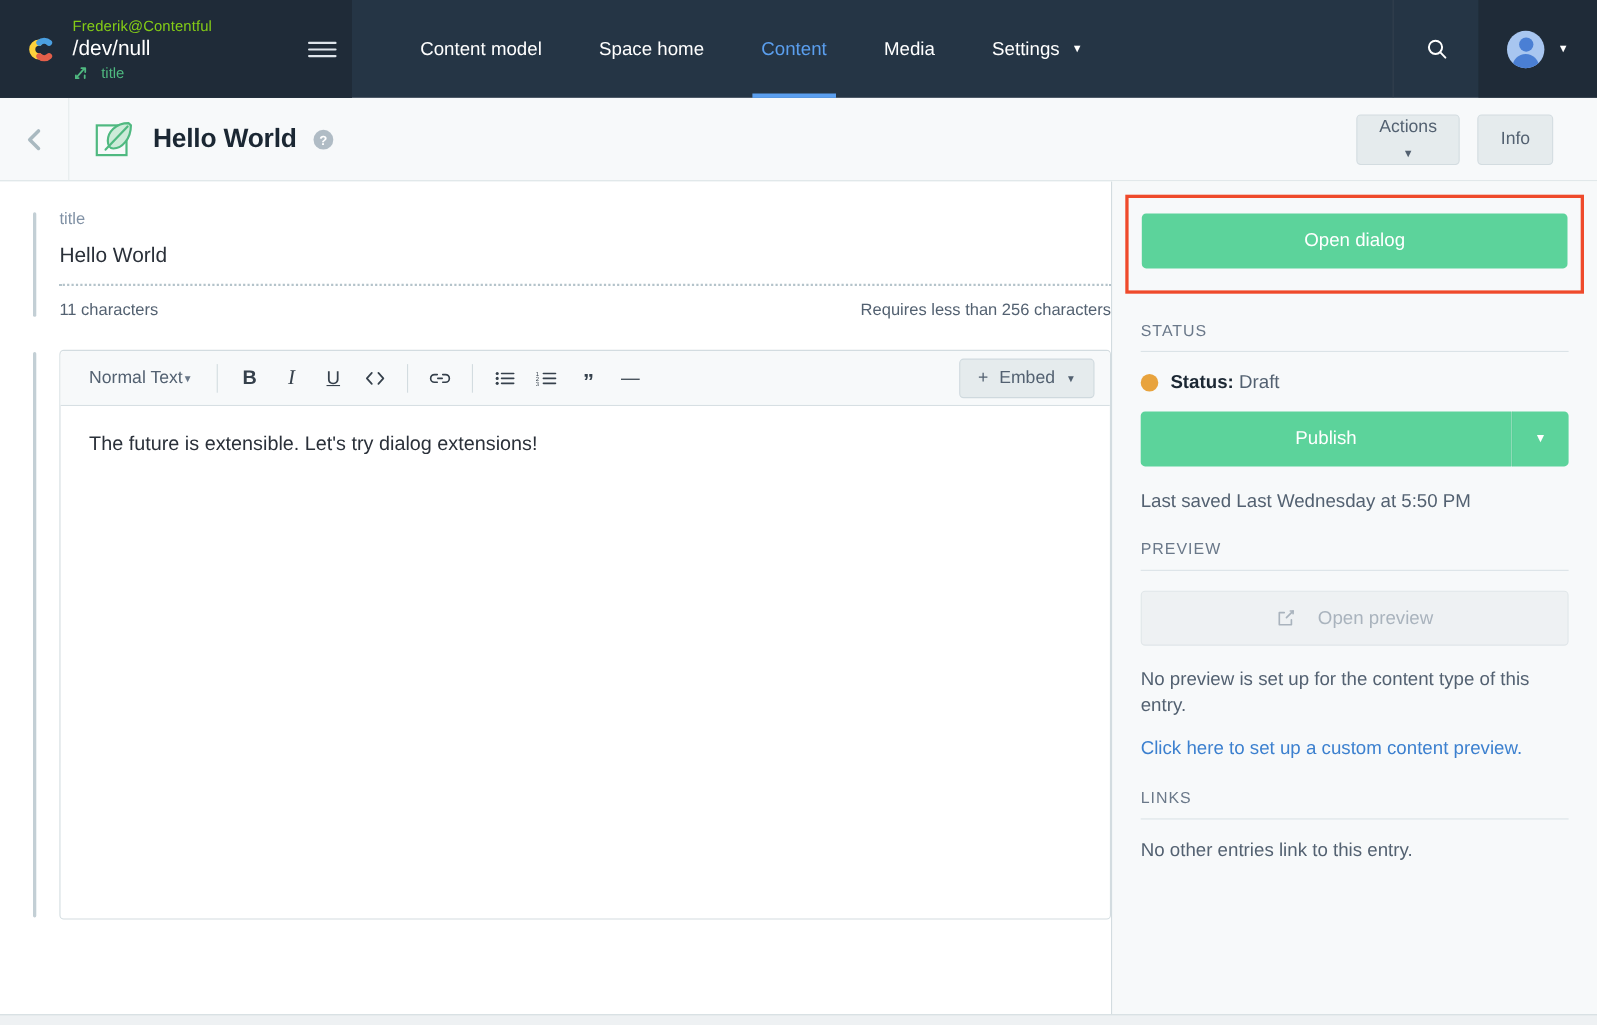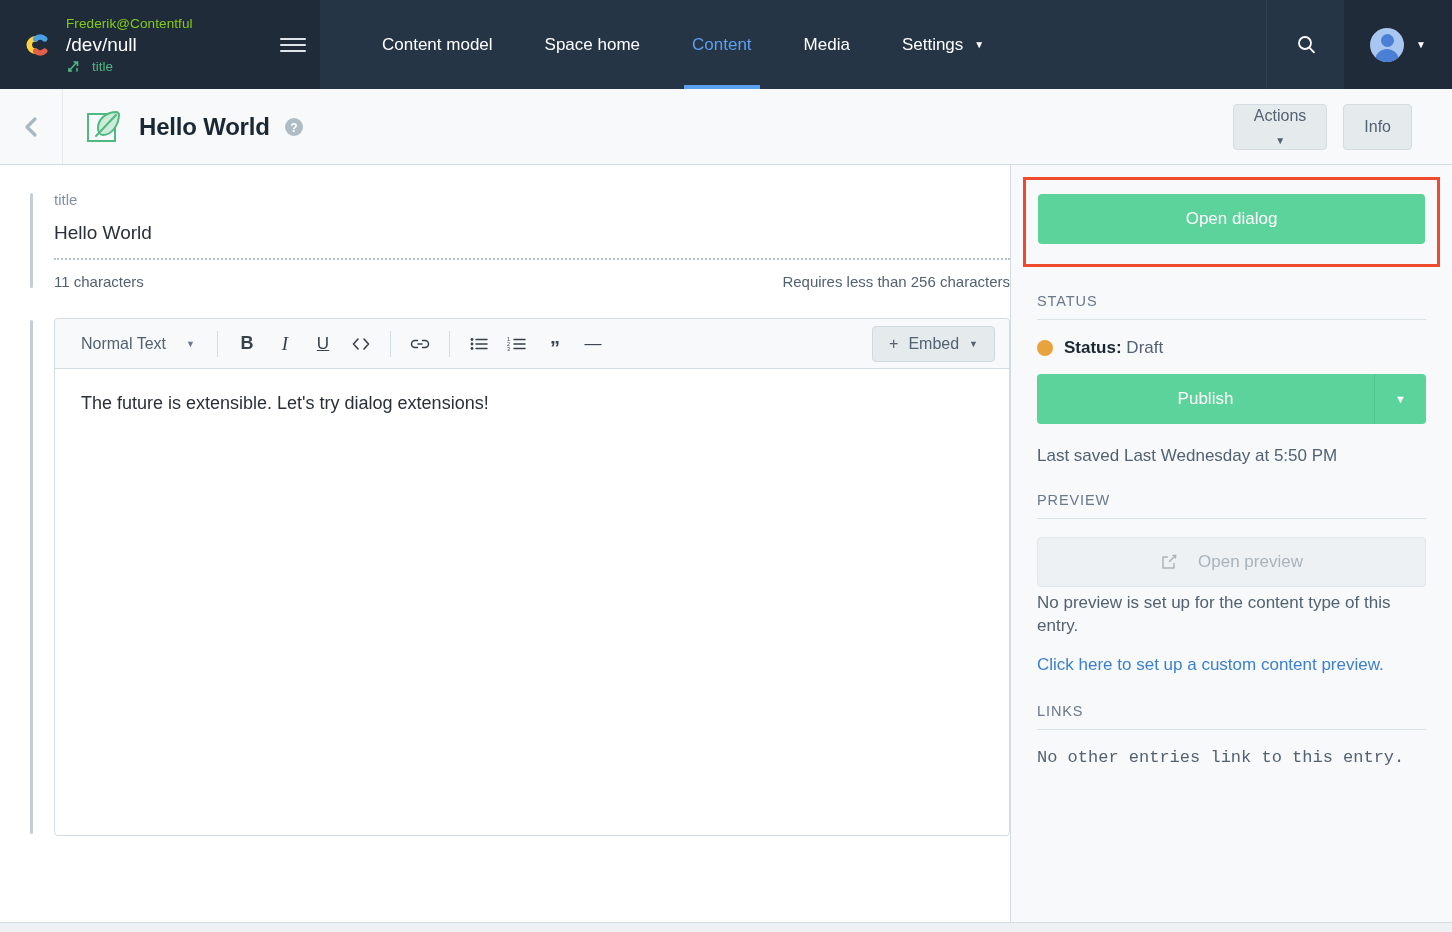--- a/index.html
+++ b/index.html
@@ -92,21 +92,21 @@
   .title-value { font-size: 19px; color: #2a3039; padding-bottom: 14px; }
   .dotted-rule { border-bottom: 2px dotted #b4c3ca; height: 0; }
   .field-meta { display: flex; justify-content: space-between; padding-top: 13px; font-size: 15px; color: #536171; }
 
   .rt-wrap { border: 1px solid #d3dce0; border-radius: 4px; background: #ffffff; }
   .rt-toolbar {
     background: #f7f9fa; border-bottom: 1px solid #d3dce0; border-radius: 4px 4px 0 0;
     height: 50px; display: flex; align-items: center; padding: 0 14px; gap: 0;
   }
   .rt-select {
-    display: flex; align-items: center; gap: 20px; padding: 0 12px; height: 34px;
+    display: flex; align-items: center; gap: 0; padding: 0 12px; height: 34px;
     font-size: 16px; color: #536171; cursor: pointer;
   }
   .rt-select .caret { font-size: 9px; color: #6a7889; }
   .rt-sep { width: 1px; height: 26px; background: #d3dce0; margin: 0 10px; }
   .rt-btn {
     width: 38px; height: 34px; display: flex; align-items: center; justify-content: center;
     color: #36414c; cursor: pointer; font-size: 17px;
   }
   .rt-btn.bold { font-weight: bold; font-size: 18px; }
   .rt-btn.italic { font-style: italic; font-family: "Liberation Serif", serif; font-size: 19px; }
@@ -150,25 +150,25 @@
     color: #ffffff; font-size: 11px; cursor: pointer;
   }
   .status-line { display: flex; align-items: center; gap: 11px; margin-bottom: 16px; }
   .status-dot { width: 16px; height: 16px; border-radius: 50%; background: #e8a33d; flex: 0 0 16px; }
   .status-text { font-size: 17px; color: #536171; }
   .status-text b { color: #1b2733; font-weight: bold; }
   .saved-text { font-size: 17px; color: #536171; }
   .btn-disabled {
     background: #eef1f3; border: 1px solid #e0e6e9; border-radius: 4px; width: 100%; height: 50px;
     color: #a9b3bd; font-size: 17px; display: flex; align-items: center; justify-content: center; gap: 20px;
-    cursor: default; margin-bottom: 5px;
+    cursor: default; margin-bottom: 20px;
   }
   .sb-note { font-size: 17px; color: #536171; line-height: 1.35; margin-bottom: 16px; }
   .sb-link { font-size: 17px; color: #3c80cf; text-decoration: none; cursor: pointer; line-height: 1.35; }
-  .sb-plain { font-size: 17px; color: #536171; font-family: Liberation Mono, monospace; }
+  .sb-plain { font-size: 17px; color: #536171; }
 
   .footer-bar { height: 10px; flex: 0 0 10px; background: #eef1f3; border-top: 1px solid #d3dce0; }
 </style>
 </head>
 <body>
 
 <div id="app">
 
   <div class="topnav">
 

